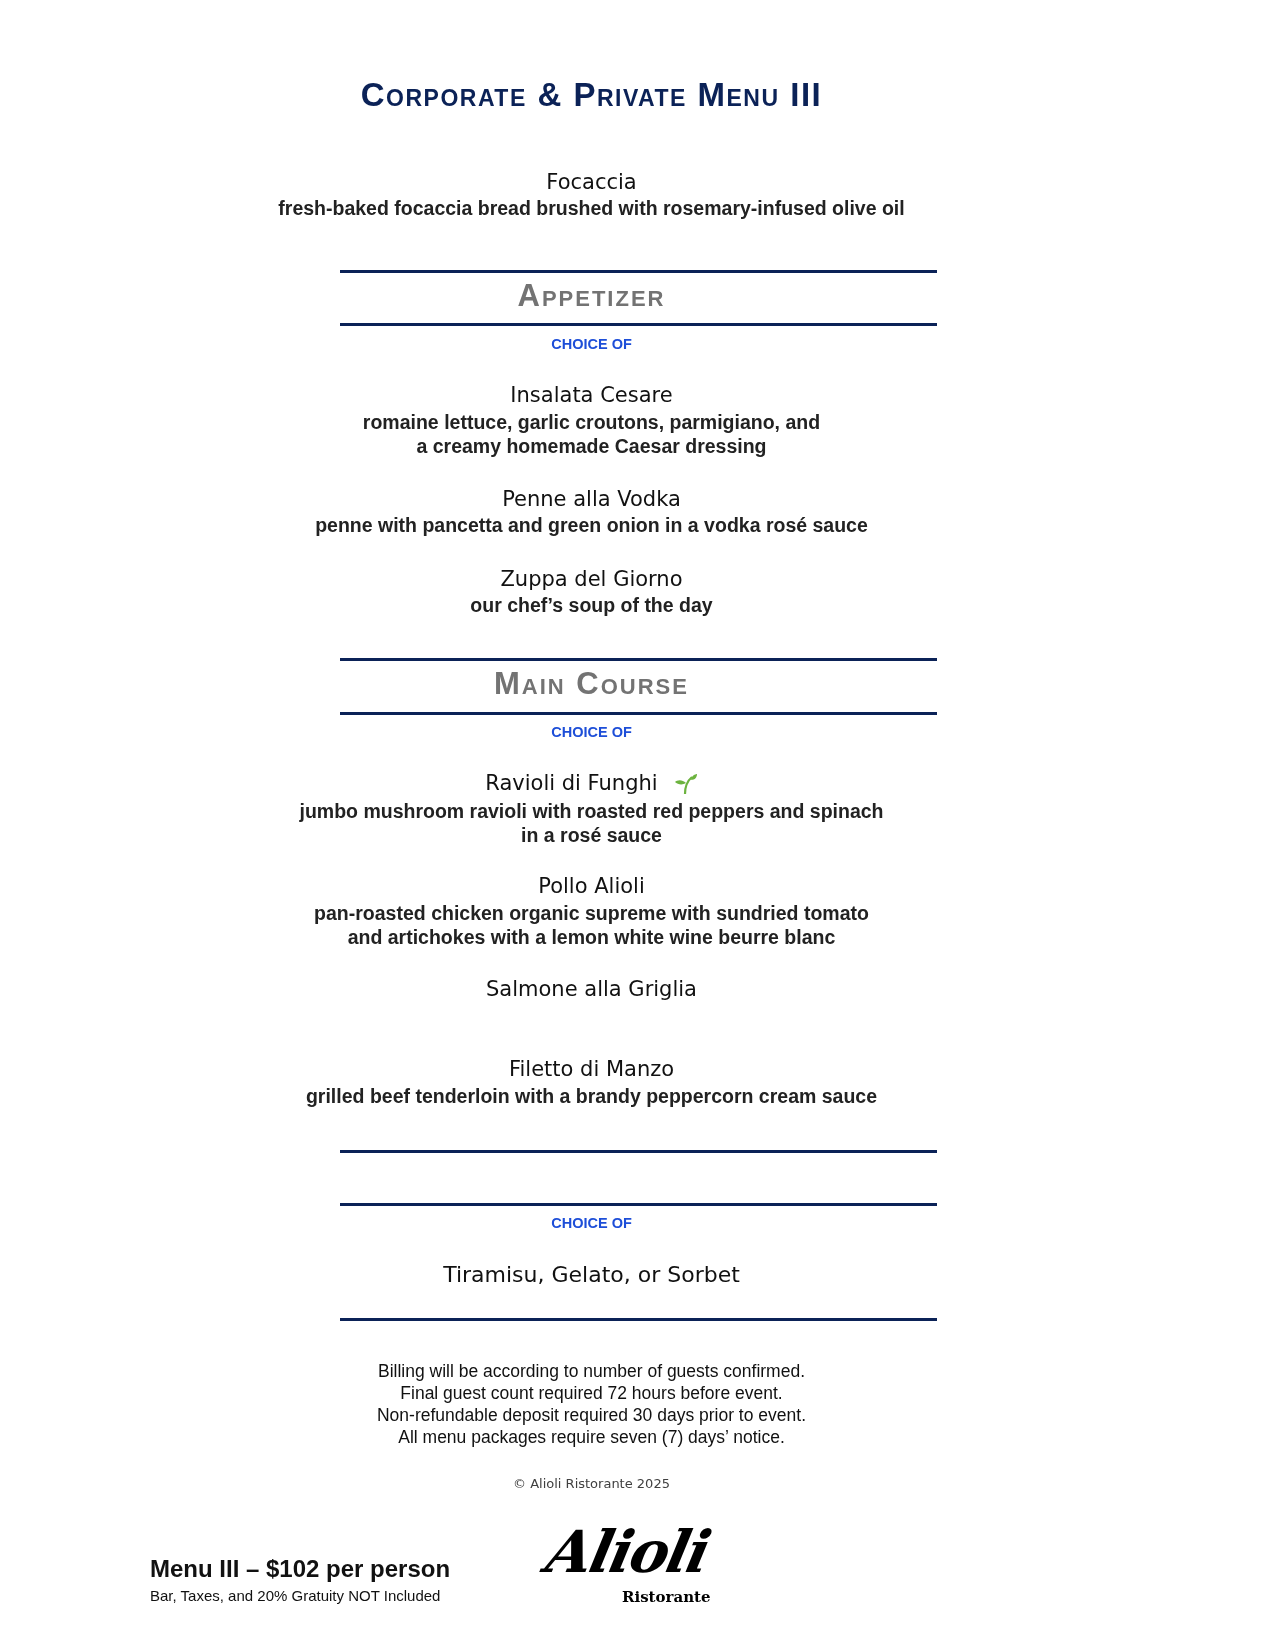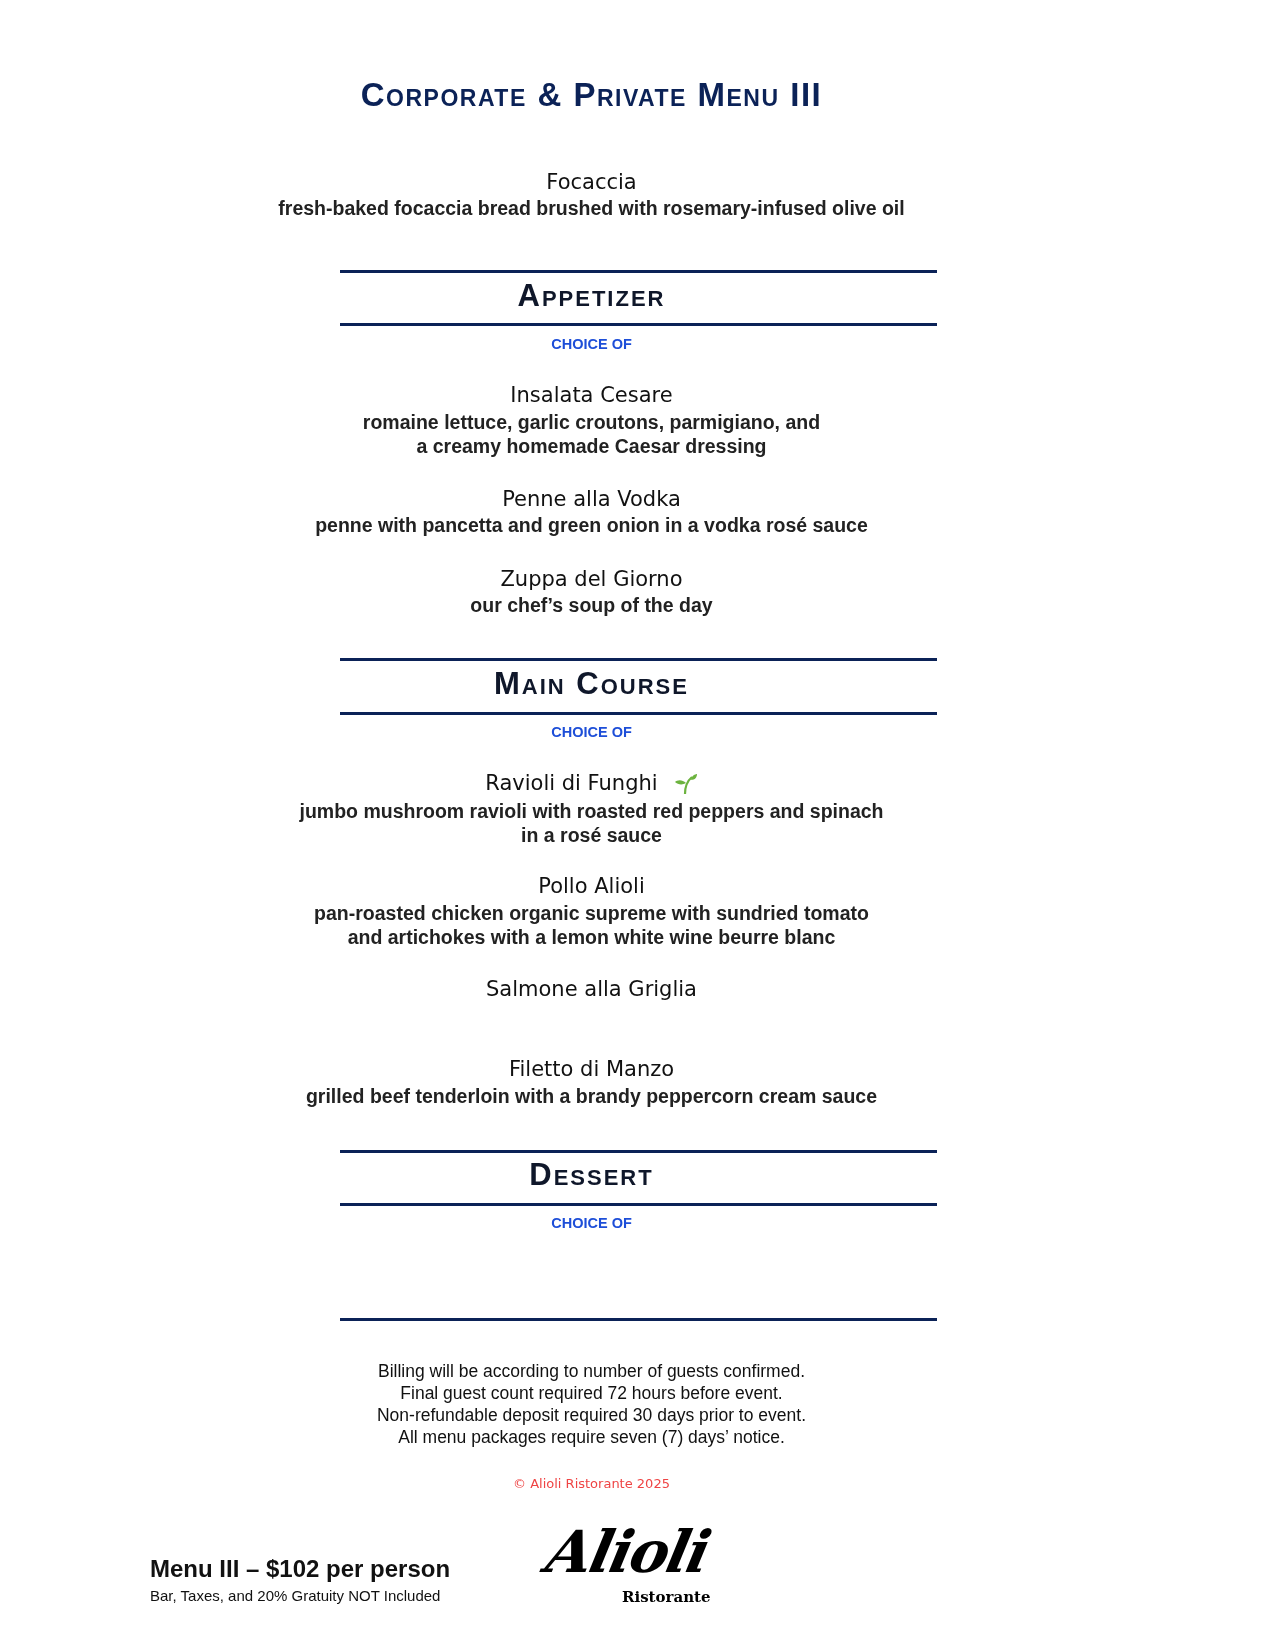--- a/index.html
+++ b/index.html
@@ -3,24 +3,24 @@
 <meta charset="utf-8">
 <style>
   html, body { margin:0; padding:0; background:#ffffff; }
   body { width:1275px; height:1650px; position:relative; overflow:hidden; color:#1a1a1a; }
   .page { position:absolute; left:0; top:0; width:1275px; height:1650px; }
   .center { position:absolute; left:0; width:1183px; text-align:center; }
   .title { top:76px; font-family:"Liberation Sans", sans-serif; font-weight:bold; color:#0b2257; font-size:33px; letter-spacing:1.5px; font-variant:small-caps; }
   .item-name { font-family:"DejaVu Sans", sans-serif; font-size:21px; color:#111; }
   .item-desc { font-family:"Liberation Sans", sans-serif; font-size:19.5px; color:#222; line-height:24px;font-weight:bold; }
   .rule { position:absolute; left:340px; width:597px; height:0; border-top:3px solid #0b2257; }
-  .section-title { font-family:"Liberation Sans", sans-serif; font-weight:bold; color:#0f172a; font-size:31px; letter-spacing:2px; font-variant:small-caps; }
+  .section-title { font-family:"Liberation Sans", sans-serif; font-weight:bold; color:#737373; font-size:31px; letter-spacing:2px; font-variant:small-caps; }
   .choice { font-family:"Liberation Sans", sans-serif; font-weight:bold; font-size:14.5px; color:#1d4ed8; }
   .notes { font-family:Liberation Sans, sans-serif; font-size:17.5px; line-height:22px; color:#111; }
-  .copy { font-family:"DejaVu Sans", sans-serif; font-size:13px; color:#ef4444; }
+  .copy { font-family:"DejaVu Sans", sans-serif; font-size:13px; color:#404040; }
   .price { position:absolute; left:150px; top:1555px; font-family:"Liberation Sans", sans-serif; font-weight:bold; font-size:24px; color:#111; }
   .price-sub { position:absolute; left:150px; top:1587px; font-family:"Liberation Sans", sans-serif; font-size:15px; color:#111; }
   .logo { position:absolute; left:548px; top:1520px; width:210px; height:100px; }
   .sprout { display:inline-block; width:26px; height:24px; vertical-align:middle; margin-left:14px; }
 </style>
 </head>
 <body>
 
 <div class="page">
 
@@ -62,24 +62,24 @@
   <div class="center item-name" style="top:874px">Pollo Alioli</div>
   <div class="center item-desc" style="top:901px">pan-roasted chicken organic supreme with sundried tomato</div>
   <div class="center item-desc" style="top:925px">and artichokes with a lemon white wine beurre blanc</div>
 
   <div class="center item-name" style="top:977px">Salmone alla Griglia</div>
 
   <div class="center item-name" style="top:1057px">Filetto di Manzo</div>
   <div class="center item-desc" style="top:1084px">grilled beef tenderloin with a brandy peppercorn cream sauce</div>
 
   <div class="rule" style="top:1150px"></div>
-  <div class="center section-title" style="top:1157px">Dessert</div>
   <div class="rule" style="top:1203px"></div>
   <div class="center choice" style="top:1215px">CHOICE OF</div>
 
+  <div class="center item-name" style="top:1262px; font-size:22px">Tiramisu, Gelato, or Sorbet</div>
 
   <div class="rule" style="top:1318px"></div>
 
   <div class="center notes" style="top:1360px">Billing will be according to number of guests confirmed.</div>
   <div class="center notes" style="top:1382px">Final guest count required 72 hours before event.</div>
   <div class="center notes" style="top:1404px">Non-refundable deposit required 30 days prior to event.</div>
   <div class="center notes" style="top:1426px">All menu packages require seven (7) days’ notice.</div>
 
   <div class="center copy" style="top:1476px">© Alioli Ristorante 2025</div>
 

